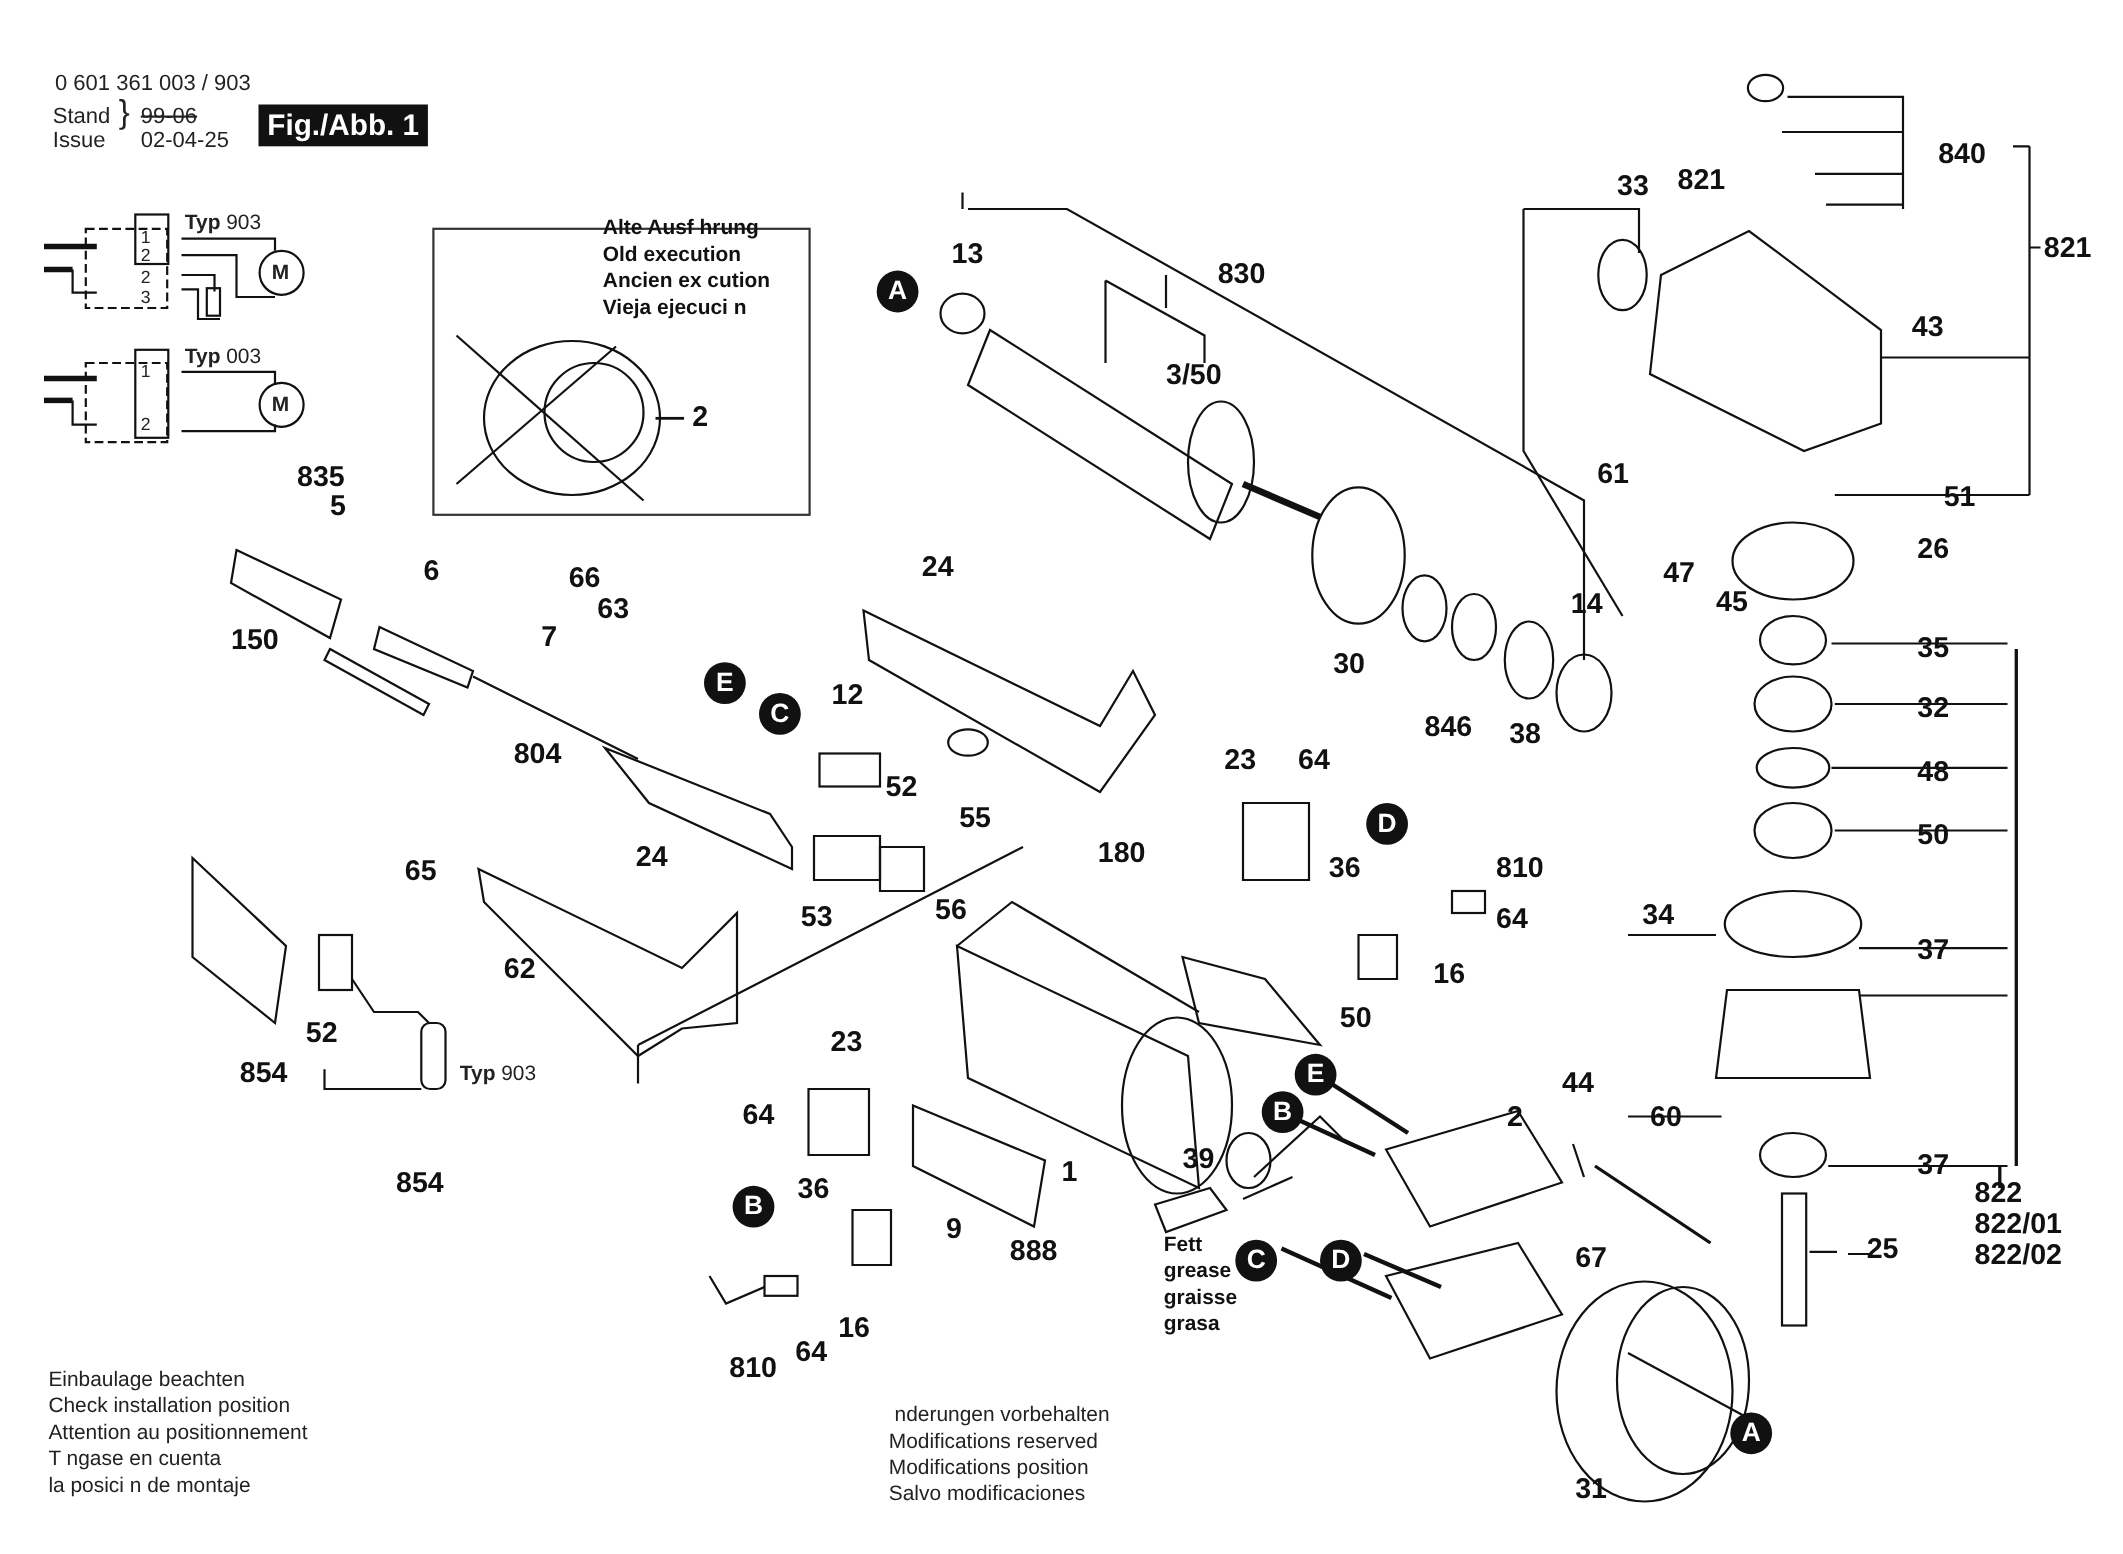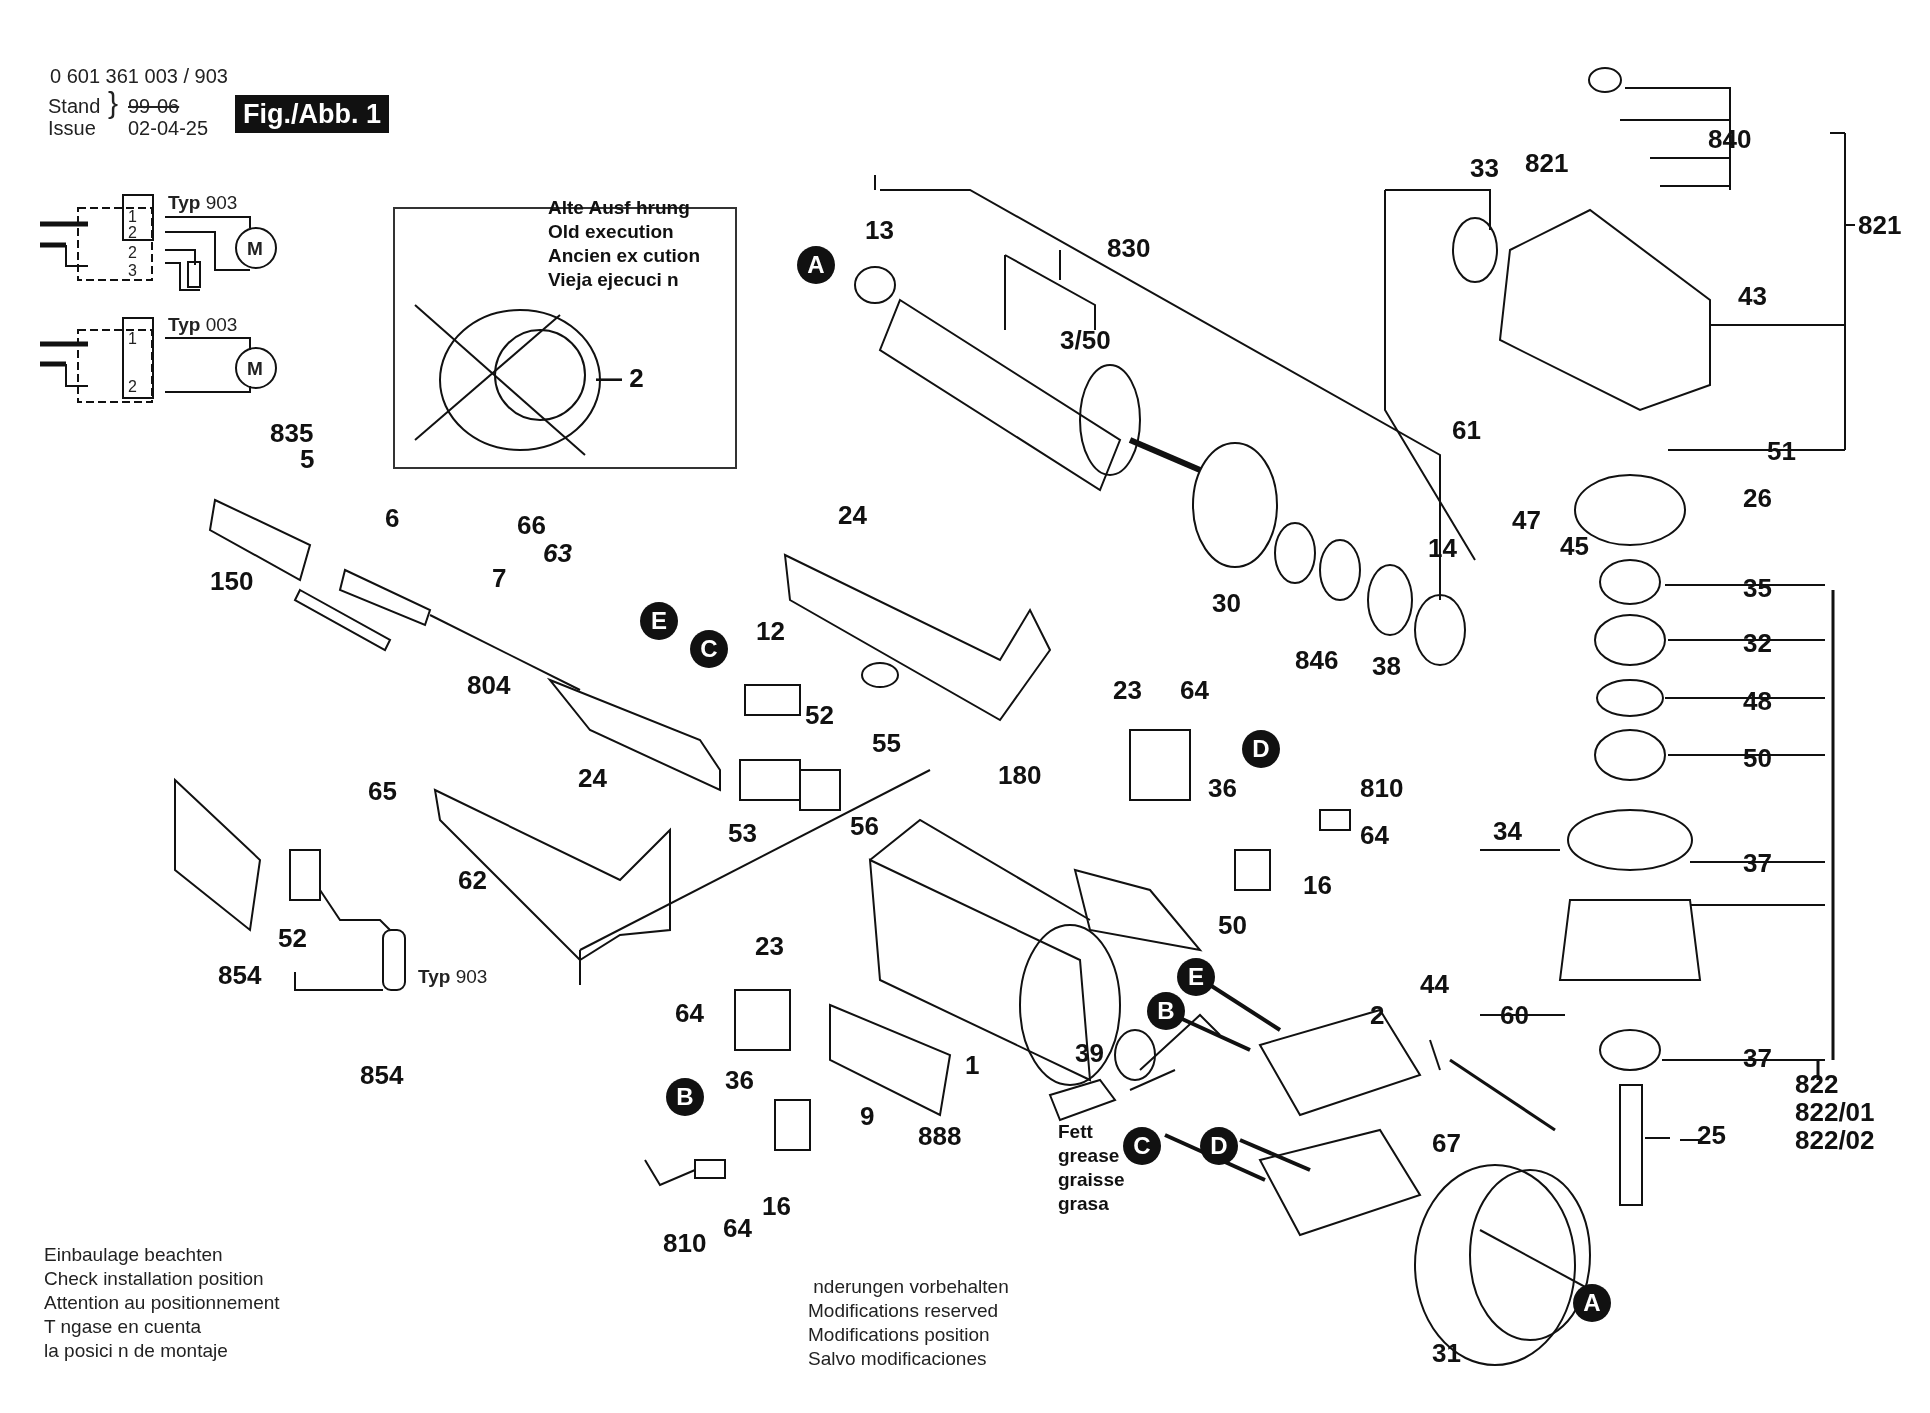--- a/index.html
+++ b/index.html
@@ -216,21 +216,21 @@
 <div class="circ" style="left:1242px;top:730px;">D</div>
 <div class="circ" style="left:1200px;top:1127px;">D</div>
 <div class="circ" style="left:640px;top:602px;">E</div>
 <div class="circ" style="left:1177px;top:958px;">E</div>
 
 <div class="lbl" style="left:270px;top:420px;">835</div>
 <div class="lbl" style="left:300px;top:446px;">5</div>
 <div class="lbl" style="left:385px;top:505px;">6</div>
 <div class="lbl" style="left:210px;top:568px;">150</div>
 <div class="lbl" style="left:517px;top:512px;">66</div>
-<div class="lbl" style="left:543px;top:540px;font-style:italic;">63</div>
+<div class="lbl" style="left:543px;top:540px;">63</div>
 <div class="lbl" style="left:492px;top:565px;">7</div>
 <div class="lbl" style="left:467px;top:672px;">804</div>
 <div class="lbl" style="left:756px;top:618px;">12</div>
 <div class="lbl" style="left:805px;top:702px;">52</div>
 <div class="lbl" style="left:728px;top:820px;">53</div>
 <div class="lbl" style="left:838px;top:502px;">24</div>
 <div class="lbl" style="left:872px;top:730px;">55</div>
 <div class="lbl" style="left:578px;top:765px;">24</div>
 <div class="lbl" style="left:368px;top:778px;">65</div>
 <div class="lbl" style="left:458px;top:867px;">62</div>
@@ -242,21 +242,21 @@
 <div class="lbl" style="left:865px;top:217px;">13</div>
 <div class="lbl" style="left:1107px;top:235px;">830</div>
 <div class="lbl" style="left:1060px;top:327px;">3/50</div>
 <div class="lbl" style="left:1212px;top:590px;">30</div>
 <div class="lbl" style="left:1295px;top:647px;">846</div>
 <div class="lbl" style="left:1372px;top:653px;">38</div>
 <div class="lbl" style="left:1428px;top:535px;">14</div>
 
 <div class="lbl" style="left:1470px;top:155px;">33</div>
 <div class="lbl" style="left:1525px;top:150px;">821</div>
-<div class="lbl" style="left:1708px;top:126px;">840</div>
+<div class="lbl" style="left:1762px;top:126px;">840</div>
 <div class="lbl" style="left:1858px;top:212px;">821</div>
 <div class="lbl" style="left:1738px;top:283px;">43</div>
 <div class="lbl" style="left:1452px;top:417px;">61</div>
 <div class="lbl" style="left:1767px;top:438px;">51</div>
 <div class="lbl" style="left:1512px;top:507px;">47</div>
 <div class="lbl" style="left:1560px;top:533px;">45</div>
 <div class="lbl" style="left:1743px;top:485px;">26</div>
 <div class="lbl" style="left:1743px;top:575px;">35</div>
 <div class="lbl" style="left:1743px;top:630px;">32</div>
 <div class="lbl" style="left:1743px;top:688px;">48</div>

